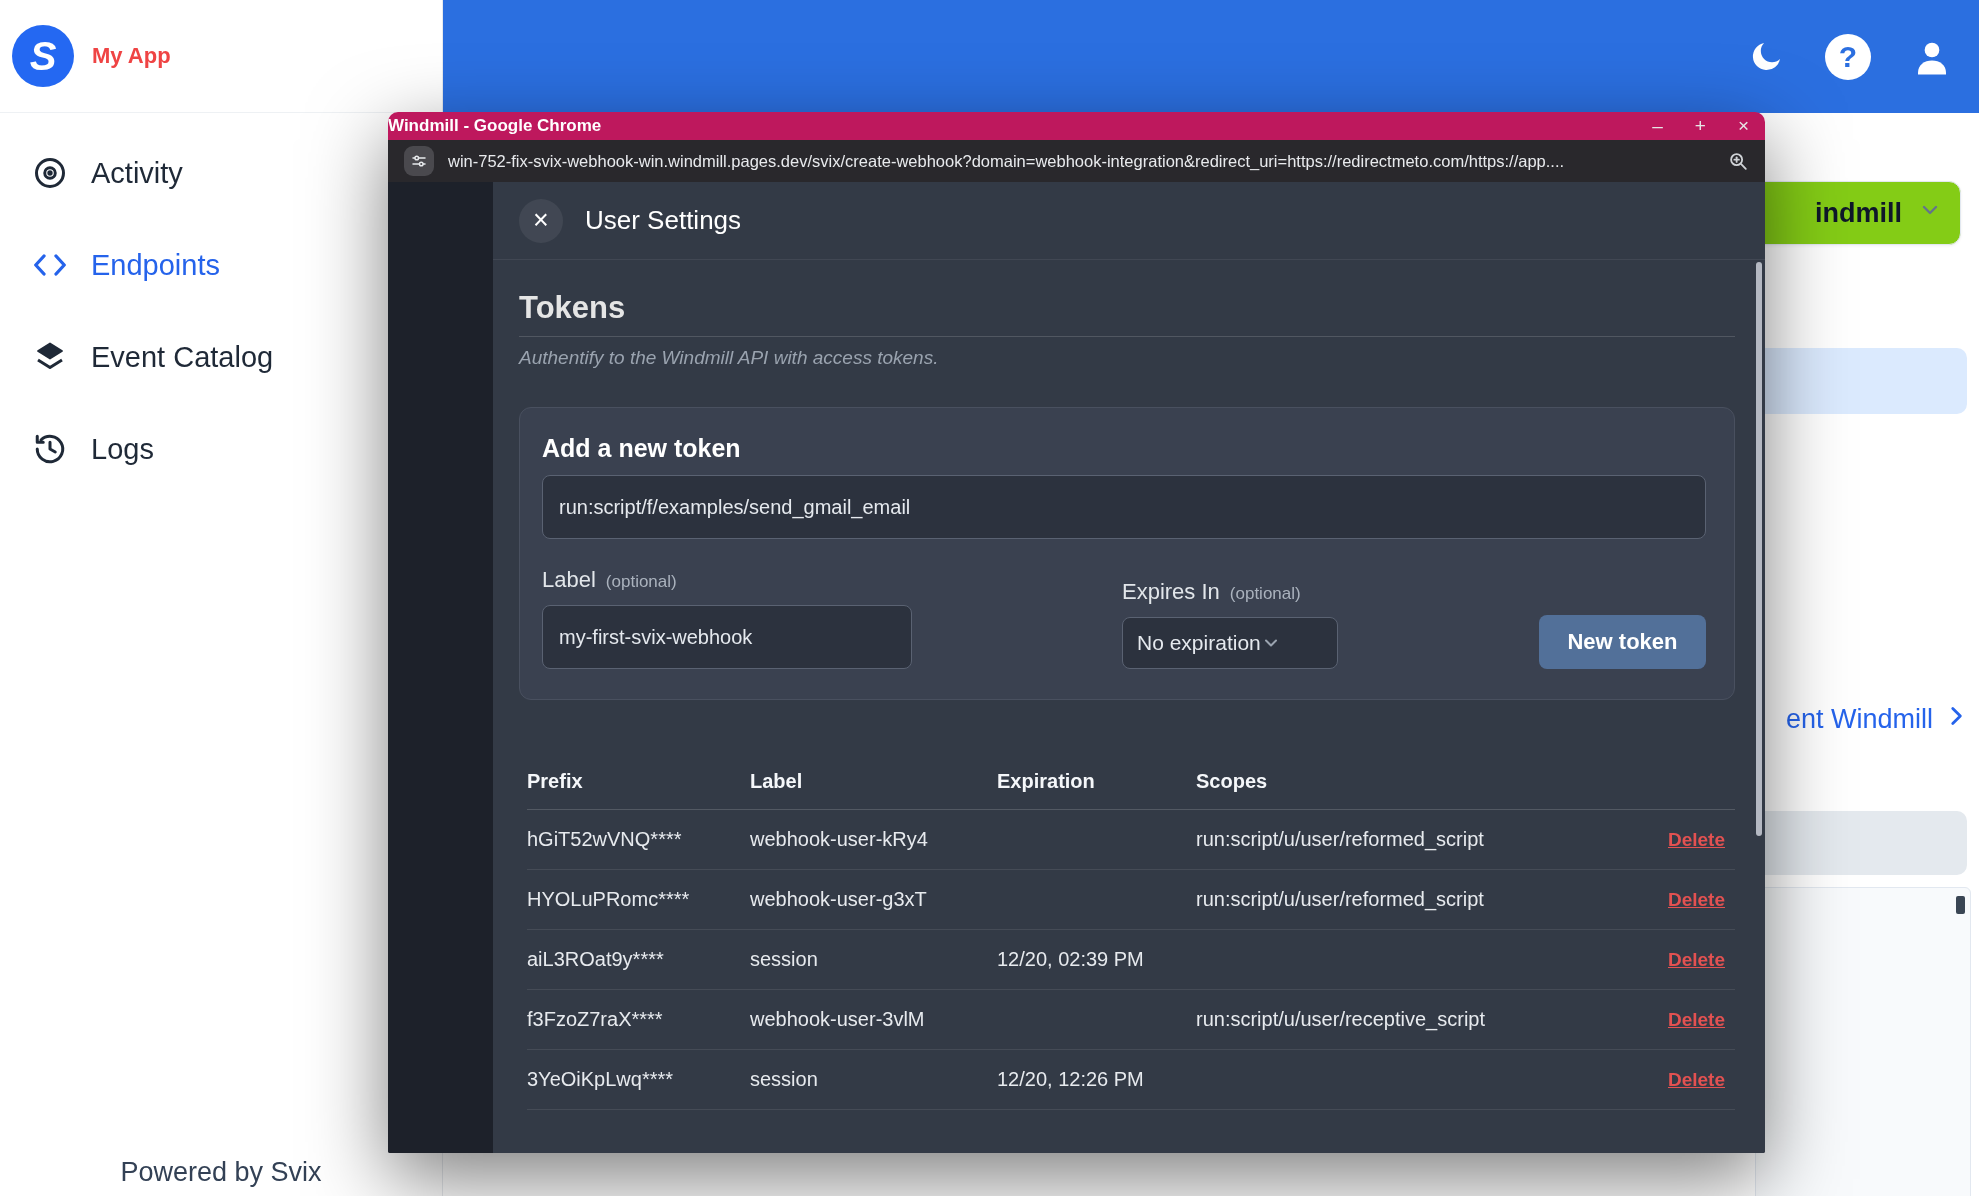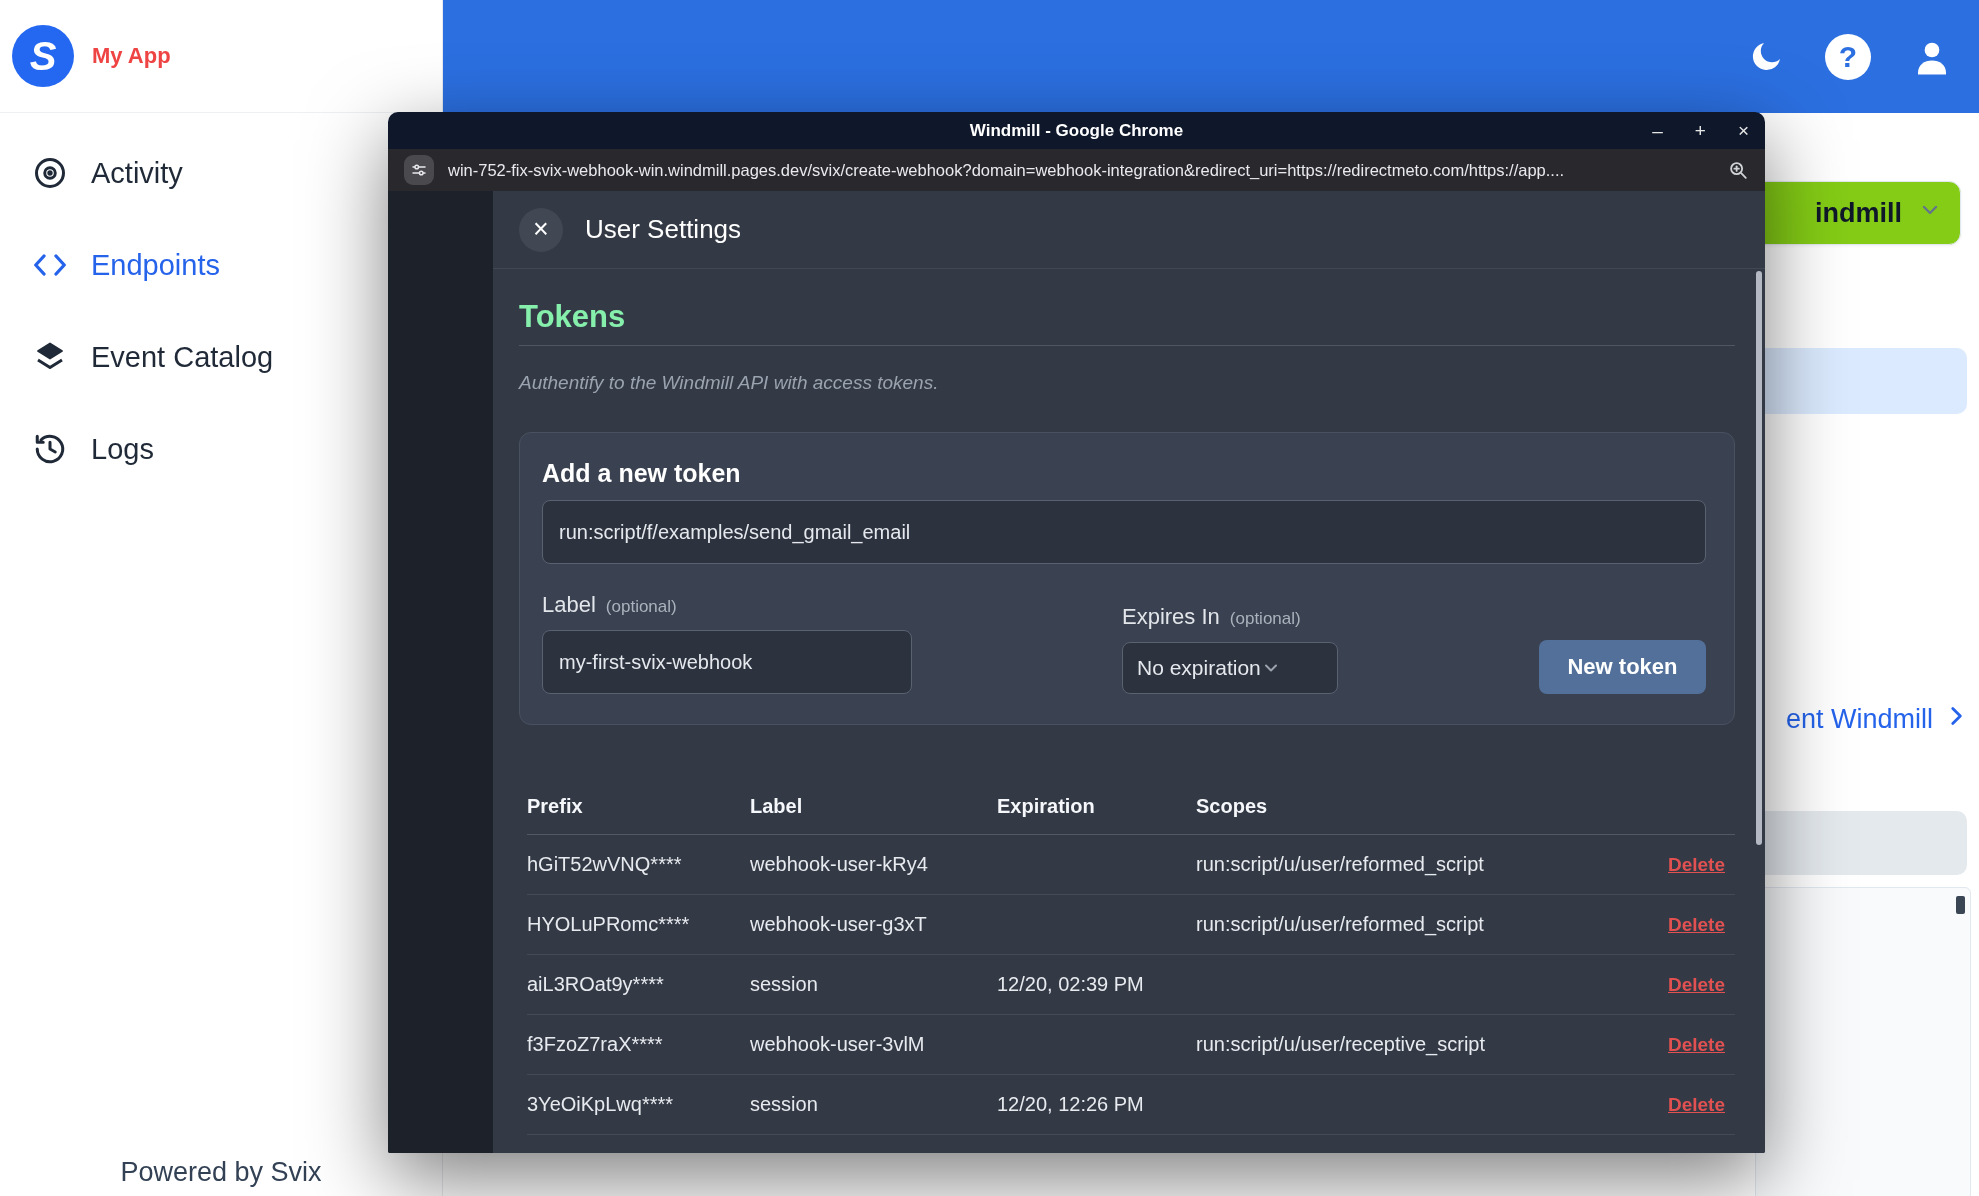--- a/index.html
+++ b/index.html
@@ -46,45 +46,45 @@
   .gray-box { position:absolute; left:1308px; top:698px; width:216px; height:64px; background:#e4e9ee;
               border-radius:10px; }
   .big-panel { position:absolute; left:1312px; top:774px; width:216px; height:330px; background:#f8fafc;
                border:1px solid #e2e8f0; border-radius:6px; }
   .panel-mark { position:absolute; top:8px; right:5px; width:9px; height:18px; background:#3a4654; border-radius:2px; }
 
   
   .window { position:absolute; left:388px; top:112px; width:1377px; height:1041px; z-index:2;
             border-radius:10px 10px 2px 2px; overflow:hidden; box-shadow:0 26px 80px rgba(0,0,0,.5);
             display:flex; flex-direction:column; }
-  .titlebar { height:37px; background:#0f172a; position:relative; display:flex; align-items:center;
-              justify-content:center; color:#ffffff; font-size:17px; font-weight:bold; flex:0 0 auto; }
+  .titlebar { height:28px; background:#be185d; position:relative; display:flex; align-items:center;
+              color:#ffffff; font-size:17px; font-weight:bold; flex:0 0 auto; }
   .win-controls { position:absolute; right:16px; top:0; height:100%; display:flex; align-items:center;
                   gap:32px; color:#e6e6e6; font-size:19px; font-weight:normal; }
   .win-controls span { cursor:pointer; }
   .urlbar { height:42px; background:#29282c; display:flex; align-items:center; gap:14px;
             padding:0 16px; flex:0 0 auto; }
   .url-chip { width:30px; height:30px; border-radius:9px; background:#4a494e; display:flex;
               align-items:center; justify-content:center; flex:0 0 auto; cursor:pointer; }
   .url-text { flex:1; color:#e8eaed; font-size:16.5px; white-space:nowrap; overflow:hidden; cursor:text; }
   .zoom-glass { width:22px; height:22px; flex:0 0 auto; cursor:pointer; }
 
   .win-content { flex:1; display:flex; background:#20242c; position:relative; overflow:hidden; }
   .page-strip { width:105px; background:#1d212a; flex:0 0 auto; }
   .drawer { flex:1; background:#333a46; position:relative; display:flex; flex-direction:column; overflow:hidden; }
   .drawer-header { height:78px; flex:0 0 auto; display:flex; align-items:center; gap:22px;
                    padding-left:26px; border-bottom:1px solid rgba(255,255,255,.07); }
   .close-btn { width:44px; height:44px; border-radius:50%; background:rgba(255,255,255,.07); color:#fff;
                display:flex; align-items:center; justify-content:center; font-size:27px; cursor:pointer; }
   .drawer-title { font-size:26px; font-weight:normal; color:#ffffff; }
   .drawer-body { flex:1; padding:30px 30px 0 26px; overflow:hidden; }
 
-  .section-title { font-size:31px; font-weight:800; color:#86efac; }
+  .section-title { font-size:31px; font-weight:800; color:#e5e5e5; }
   .section-hr { border-bottom:1px solid rgba(255,255,255,.15); margin-top:10px; }
-  .section-sub { margin-top:26px; font-size:19px; font-style:italic; color:#9aa3af; }
+  .section-sub { margin-top:10px; font-size:19px; font-style:italic; color:#9aa3af; }
 
   .card { margin-top:38px; background:#3a4150; border:1px solid #49505f; border-radius:12px;
           padding:26px 28px 30px 22px; }
   .card-title { font-size:25px; font-weight:bold; color:#ffffff; }
   .field-label { font-size:22px; color:#e2e6ea; display:flex; align-items:baseline; gap:10px; margin-top:28px; }
   .opt { font-size:17px; color:#aab2bd; }
   .info-icon { width:20px; height:20px; align-self:center; }
   .text-input { margin-top:12px; height:64px; background:#2c323e; border:1px solid #5a6272;
                 border-radius:8px; color:#e5e9ee; font-size:20px; padding:0 16px; width:100%;
                 font-family:inherit; outline:none; display:block; }

